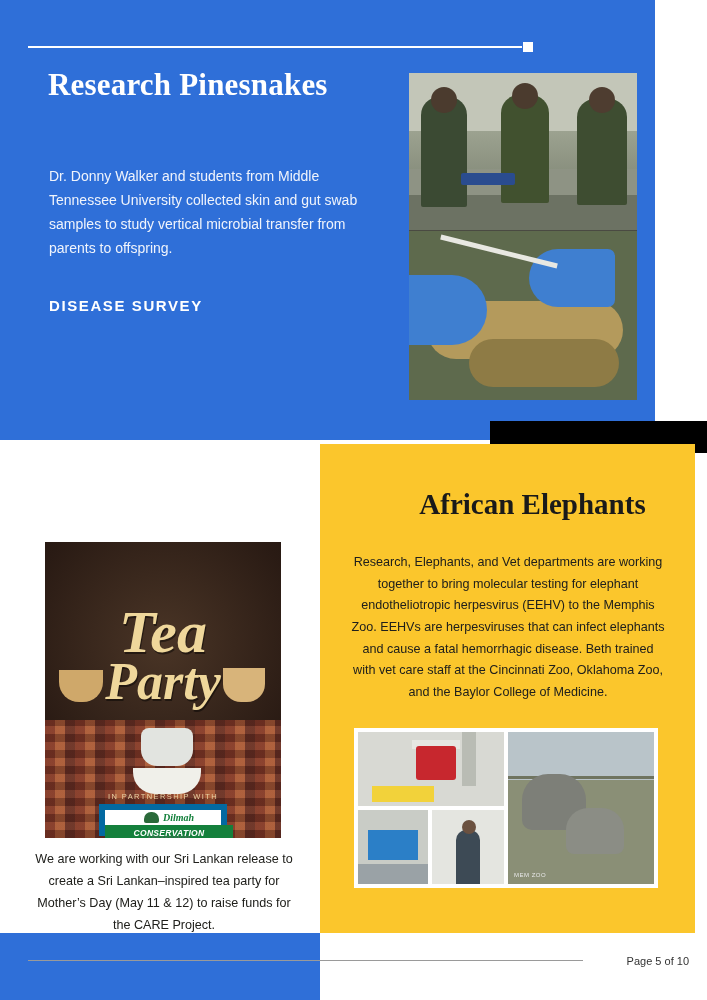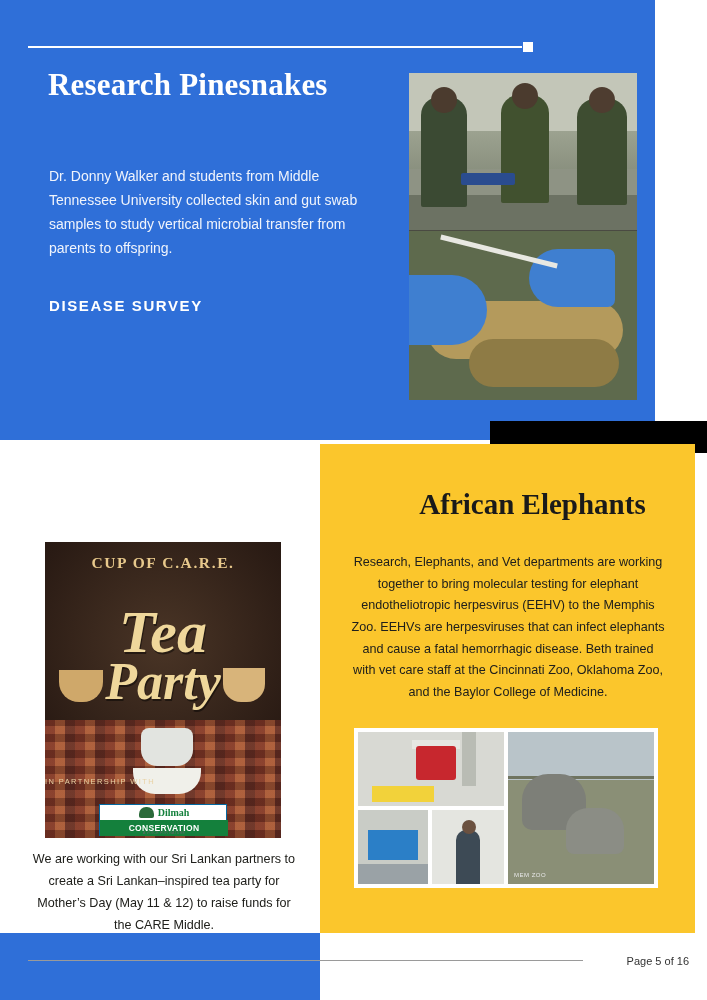--- a/index.html
+++ b/index.html
@@ -230,27 +230,27 @@
     font-family:"Liberation Serif", serif;
     font-style: italic; font-weight:bold;
     font-size:52px; color:#efd79b;
     text-shadow: 1px 2px 0 rgba(0,0,0,0.45);
   }
   .tp-cup-l { position:absolute; left:14px; top:128px; width:44px; height:32px; background:#cfa86a; border-radius:0 0 20px 20px; }
   .tp-cup-r { position:absolute; right:16px; top:126px; width:42px; height:34px; background:#d8b47a; border-radius:0 0 18px 18px; }
   .tp-pot { position:absolute; left:96px; top:186px; width:52px; height:38px; background:#e2e4e0; border-radius:8px 8px 16px 16px; }
   .tp-cupmid { position:absolute; left:88px; top:226px; width:68px; height:26px; background:#f0f0ea; border-radius:0 0 22px 22px; }
   .tp-partner {
-    position:absolute; left:0; top:235px; width:236px;
-    text-align:left; font-size:7.5px; letter-spacing:1.4px;
+    position:absolute; left:0; top:250px; width:236px;
+    text-align:center; font-size:7.5px; letter-spacing:1.4px;
     color:#e9d2a4;
   }
   .tp-logo {
     position:absolute; left:54px; top:262px; width:128px; height:32px;
-    background:#ffffff; border:1px solid #0369a1;
+    background:#ffffff; border:6px solid #0369a1;font-style:italic;
   }
   .tp-logo-top {
     position:absolute; left:0; top:0; width:128px; height:15px;
     display:flex; align-items:center; justify-content:center;
   }
   .tp-logo-el { width:15px; height:11px; background:#2b6a3a; border-radius:7px 7px 2px 2px; margin-right:4px; }
   .tp-logo-dilmah { font-family:"Liberation Serif", serif; font-weight:bold; font-size:10px; color:#14803c; }
   .tp-logo-bar {
     position:absolute; left:0; top:15px; width:128px; height:16px;
     background:#14803c; color:#ffffff; font-size:8.5px; font-weight:bold;
@@ -362,37 +362,36 @@
       <div class="cd-el2"></div>
       <div class="cd-stamp">MEM ZOO</div>
     </div>
   </div>
 
 
   <div class="tea-poster">
     <div class="tp-bg"></div>
     <div class="tp-rug"></div>
     <div class="tp-rug2"></div>
-    <div class="tp-arc">CUP OF C.A.R.E.</div>
     <div class="tp-tea">Tea</div>
     <div class="tp-party">Party</div>
     <div class="tp-cup-l"></div>
     <div class="tp-cup-r"></div>
     <div class="tp-pot"></div>
     <div class="tp-cupmid"></div>
     <div class="tp-partner">IN PARTNERSHIP WITH</div>
     <div class="tp-logo">
       <div class="tp-logo-top">
         <div class="tp-logo-el"></div>
         <span class="tp-logo-dilmah">Dilmah</span>
       </div>
       <div class="tp-logo-bar">CONSERVATION</div>
       <div class="tp-logo-sub">A VOICE FOR NATURE</div>
     </div>
   </div>
 
-  <div class="c6-body"><span>We are working with our Sri Lankan partners to create a Sri Lankan–inspired tea party for </span><b>Mother’s Day (May 11 &amp; 12)</b><span> to raise funds for the </span><b>CARE Middle.</b></div>
+  <div class="c6-body"><span>We are working with our Sri Lankan release to create a Sri Lankan–inspired tea party for </span><b>Mother’s Day (May 11 &amp; 12)</b><span> to raise funds for the </span><b>CARE Project.</b></div>
 
   <div class="left-blue-strip"></div>
   <div class="footer-rule"></div>
-  <div class="footer-page">Page 5 of 16</div>
+  <div class="footer-page">Page 5 of 10</div>
 
 </div>
 
 </body></html>

